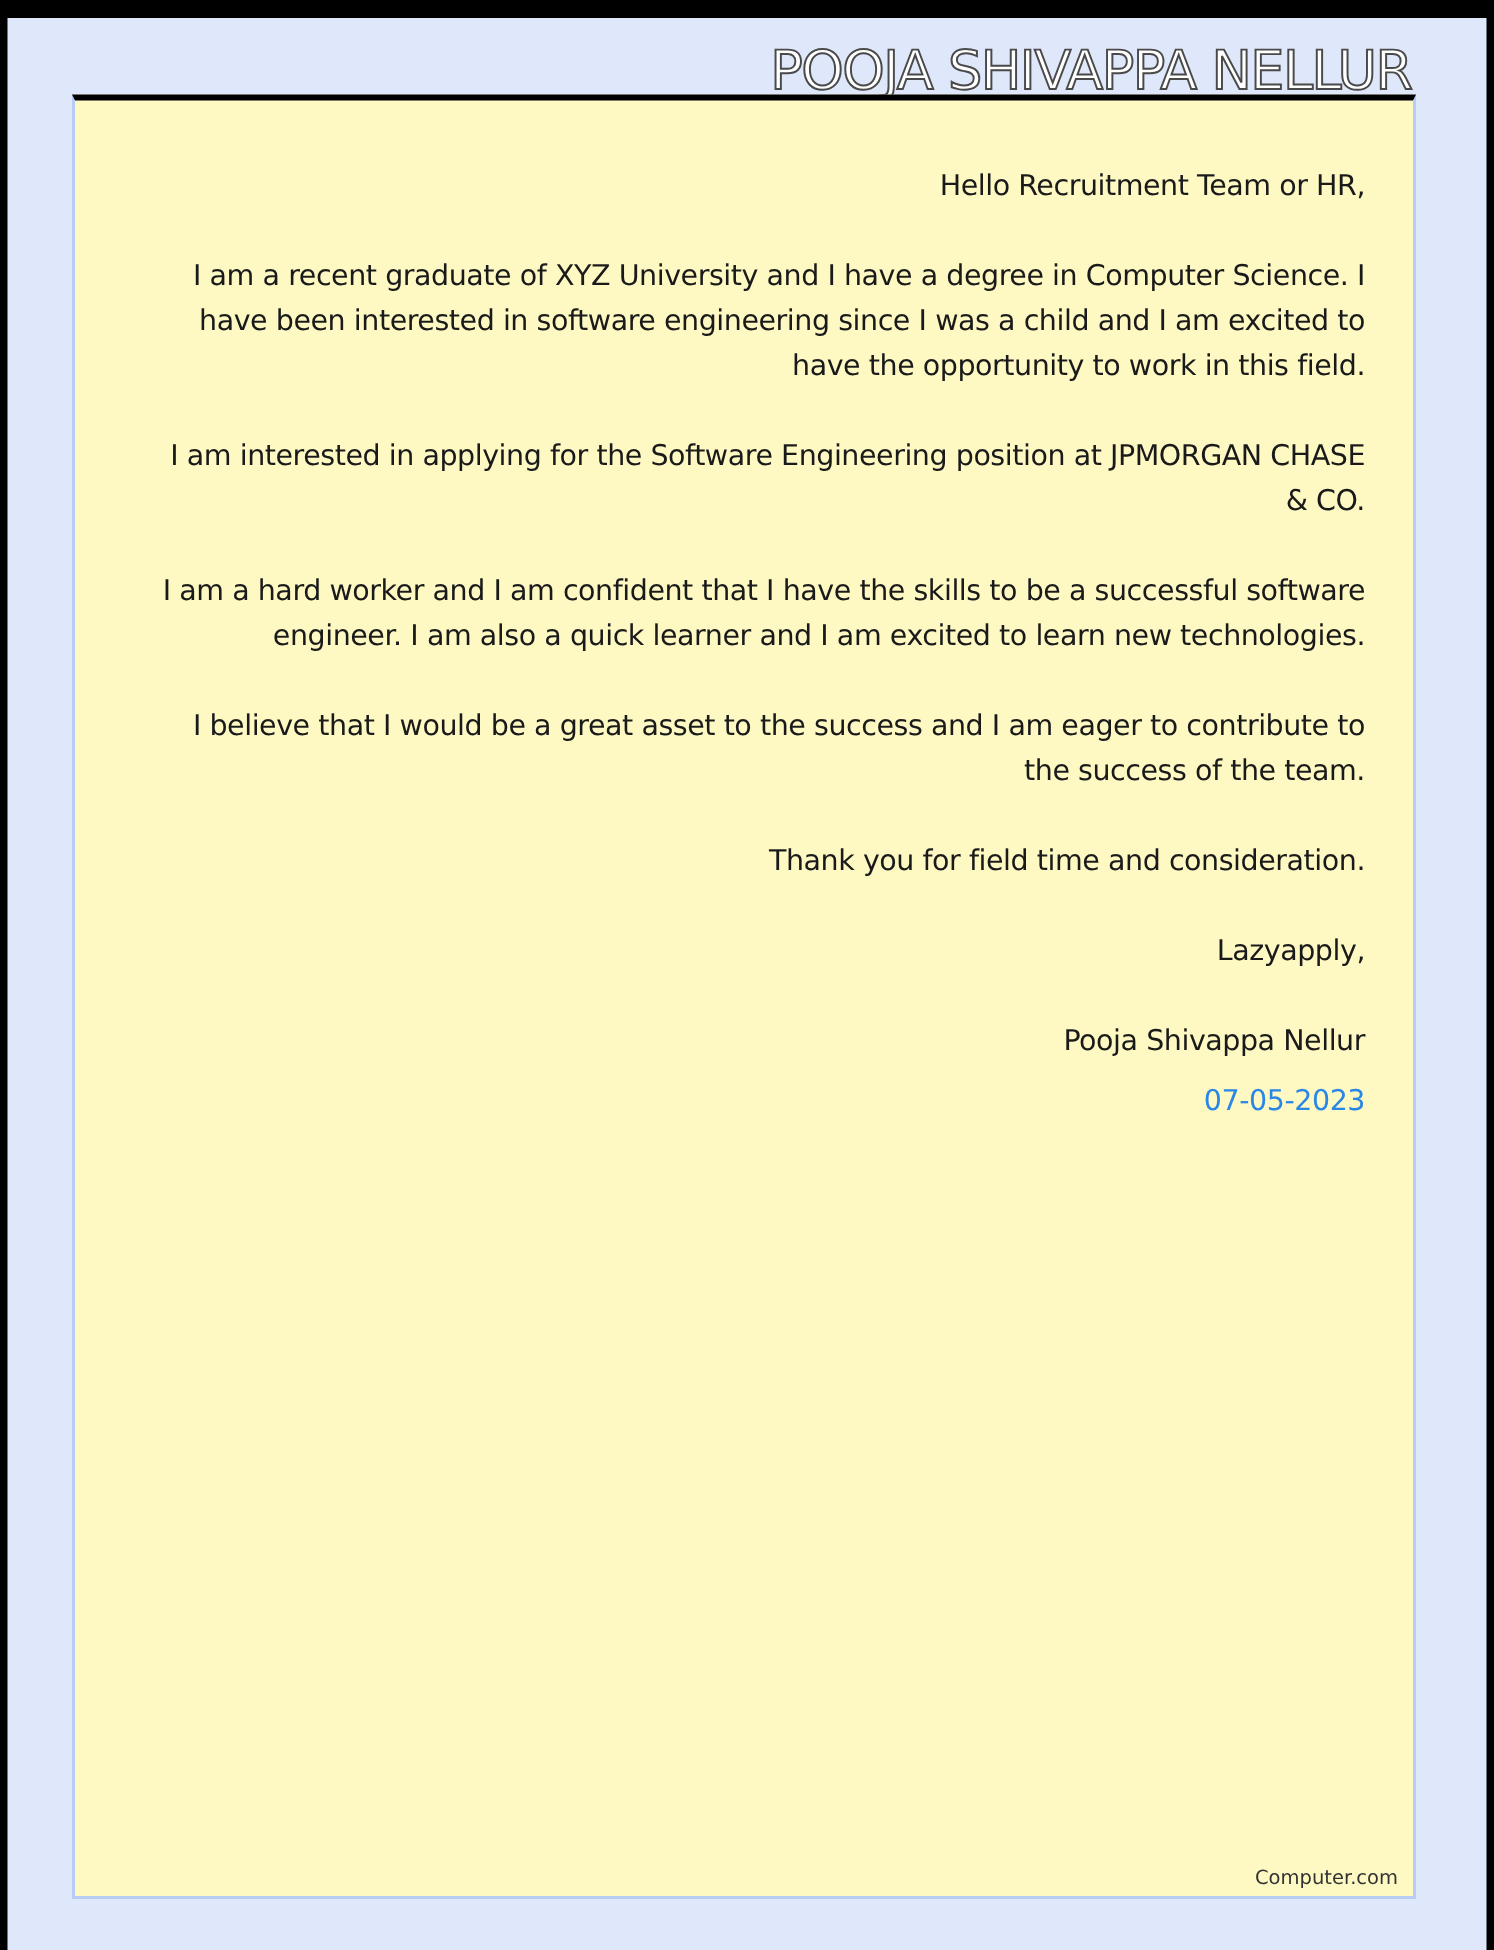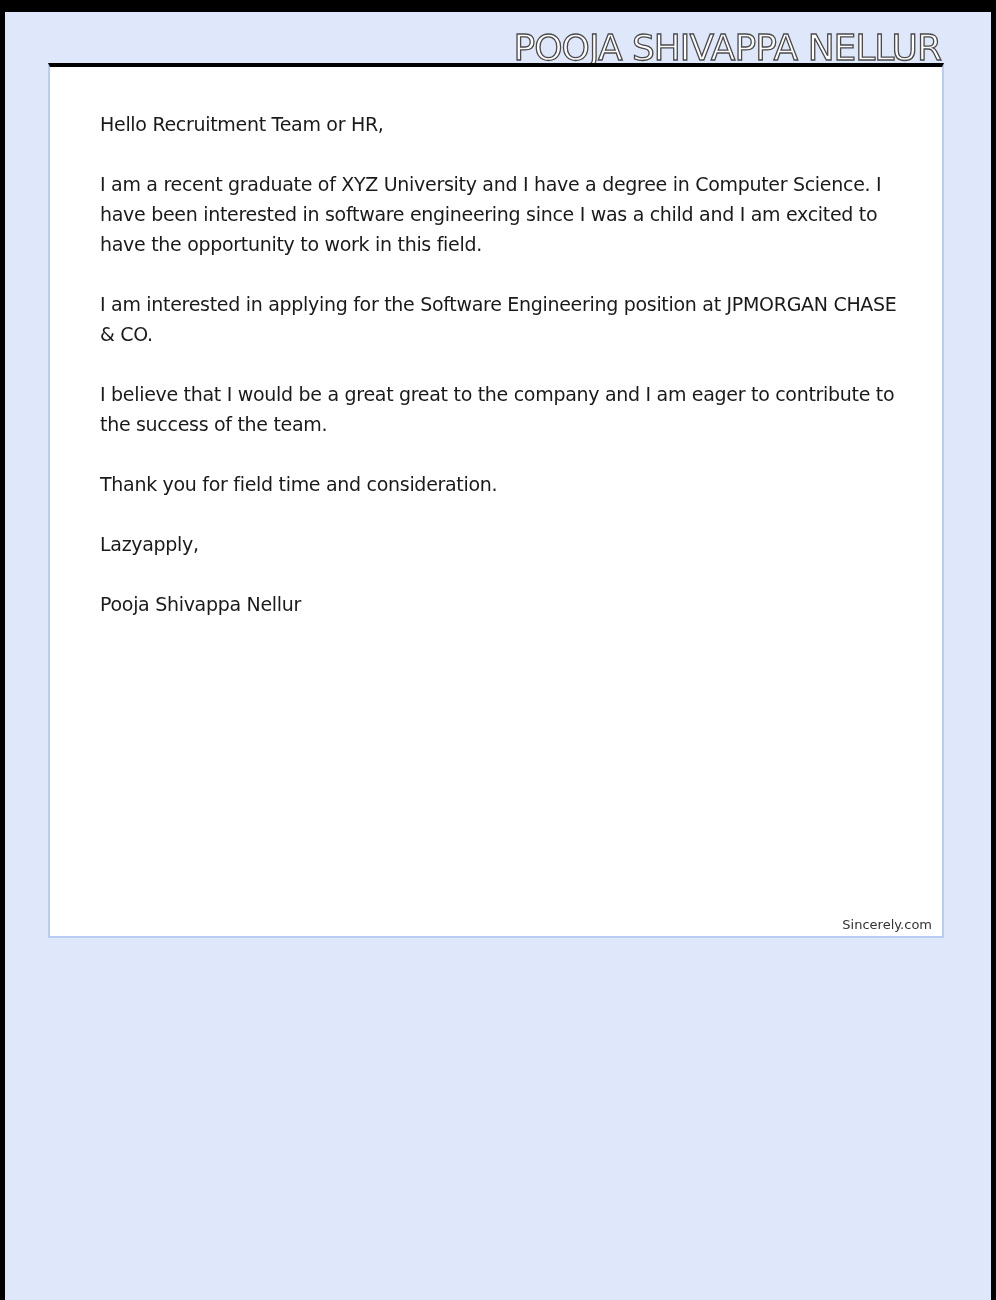--- a/index.html
+++ b/index.html
@@ -23,27 +23,28 @@
       font-size: 36px;
       letter-spacing: -1px;
       color: #ffffff;
       -webkit-text-stroke: 1.3px #4a4a4a;
       line-height: 44px;
       white-space: nowrap;
     }
     .page {
       position: absolute;
       left: 43px; top: 51px;
-      width: 896px; height: 875px;
-      background: #ffffff;
+      width: 896px; height: 1203px;
+      background: #fef9c3;
       border-left: 2px solid #b8cdf3;
       border-right: 2px solid #b8cdf3;
       border-bottom: 2px solid #b8cdf3;
       border-top: 4px solid #000;
       box-sizing: border-box;
+      text-align: right;
     }
     .letter {
       position: absolute;
       left: 50px; top: 42px;
       width: 810px;
       font-size: 19px;
       line-height: 30px;
       color: #1a1a1a;
       letter-spacing: -0.3px;
     }
@@ -61,20 +62,22 @@
 <body>
 
 <div class="frame">
   <div class="name-header">POOJA SHIVAPPA NELLUR</div>
 
   <div class="page">
     <div class="letter">
       <p>Hello Recruitment Team or HR,</p>
       <p>I am a recent graduate of XYZ University and I have a degree in Computer Science. I have been interested in software engineering since I was a child and I am excited to have the opportunity to work in this field.</p>
       <p>I am interested in applying for the Software Engineering position at JPMORGAN CHASE &amp; CO.</p>
-      <p>I believe that I would be a great great to the company and I am eager to contribute to the success of the team.</p>
+      <p>I am a hard worker and I am confident that I have the skills to be a successful software engineer. I am also a quick learner and I am excited to learn new technologies.</p>
+      <p>I believe that I would be a great asset to the success and I am eager to contribute to the success of the team.</p>
       <p>Thank you for field time and consideration.</p>
       <p>Lazyapply,</p>
       <p class="sig">Pooja Shivappa Nellur</p>
+      <div class="date">07-05-2023</div>
     </div>
-    <div class="footer">Sincerely.com</div>
+    <div class="footer">Computer.com</div>
   </div>
 </div>
 
 </body></html>

